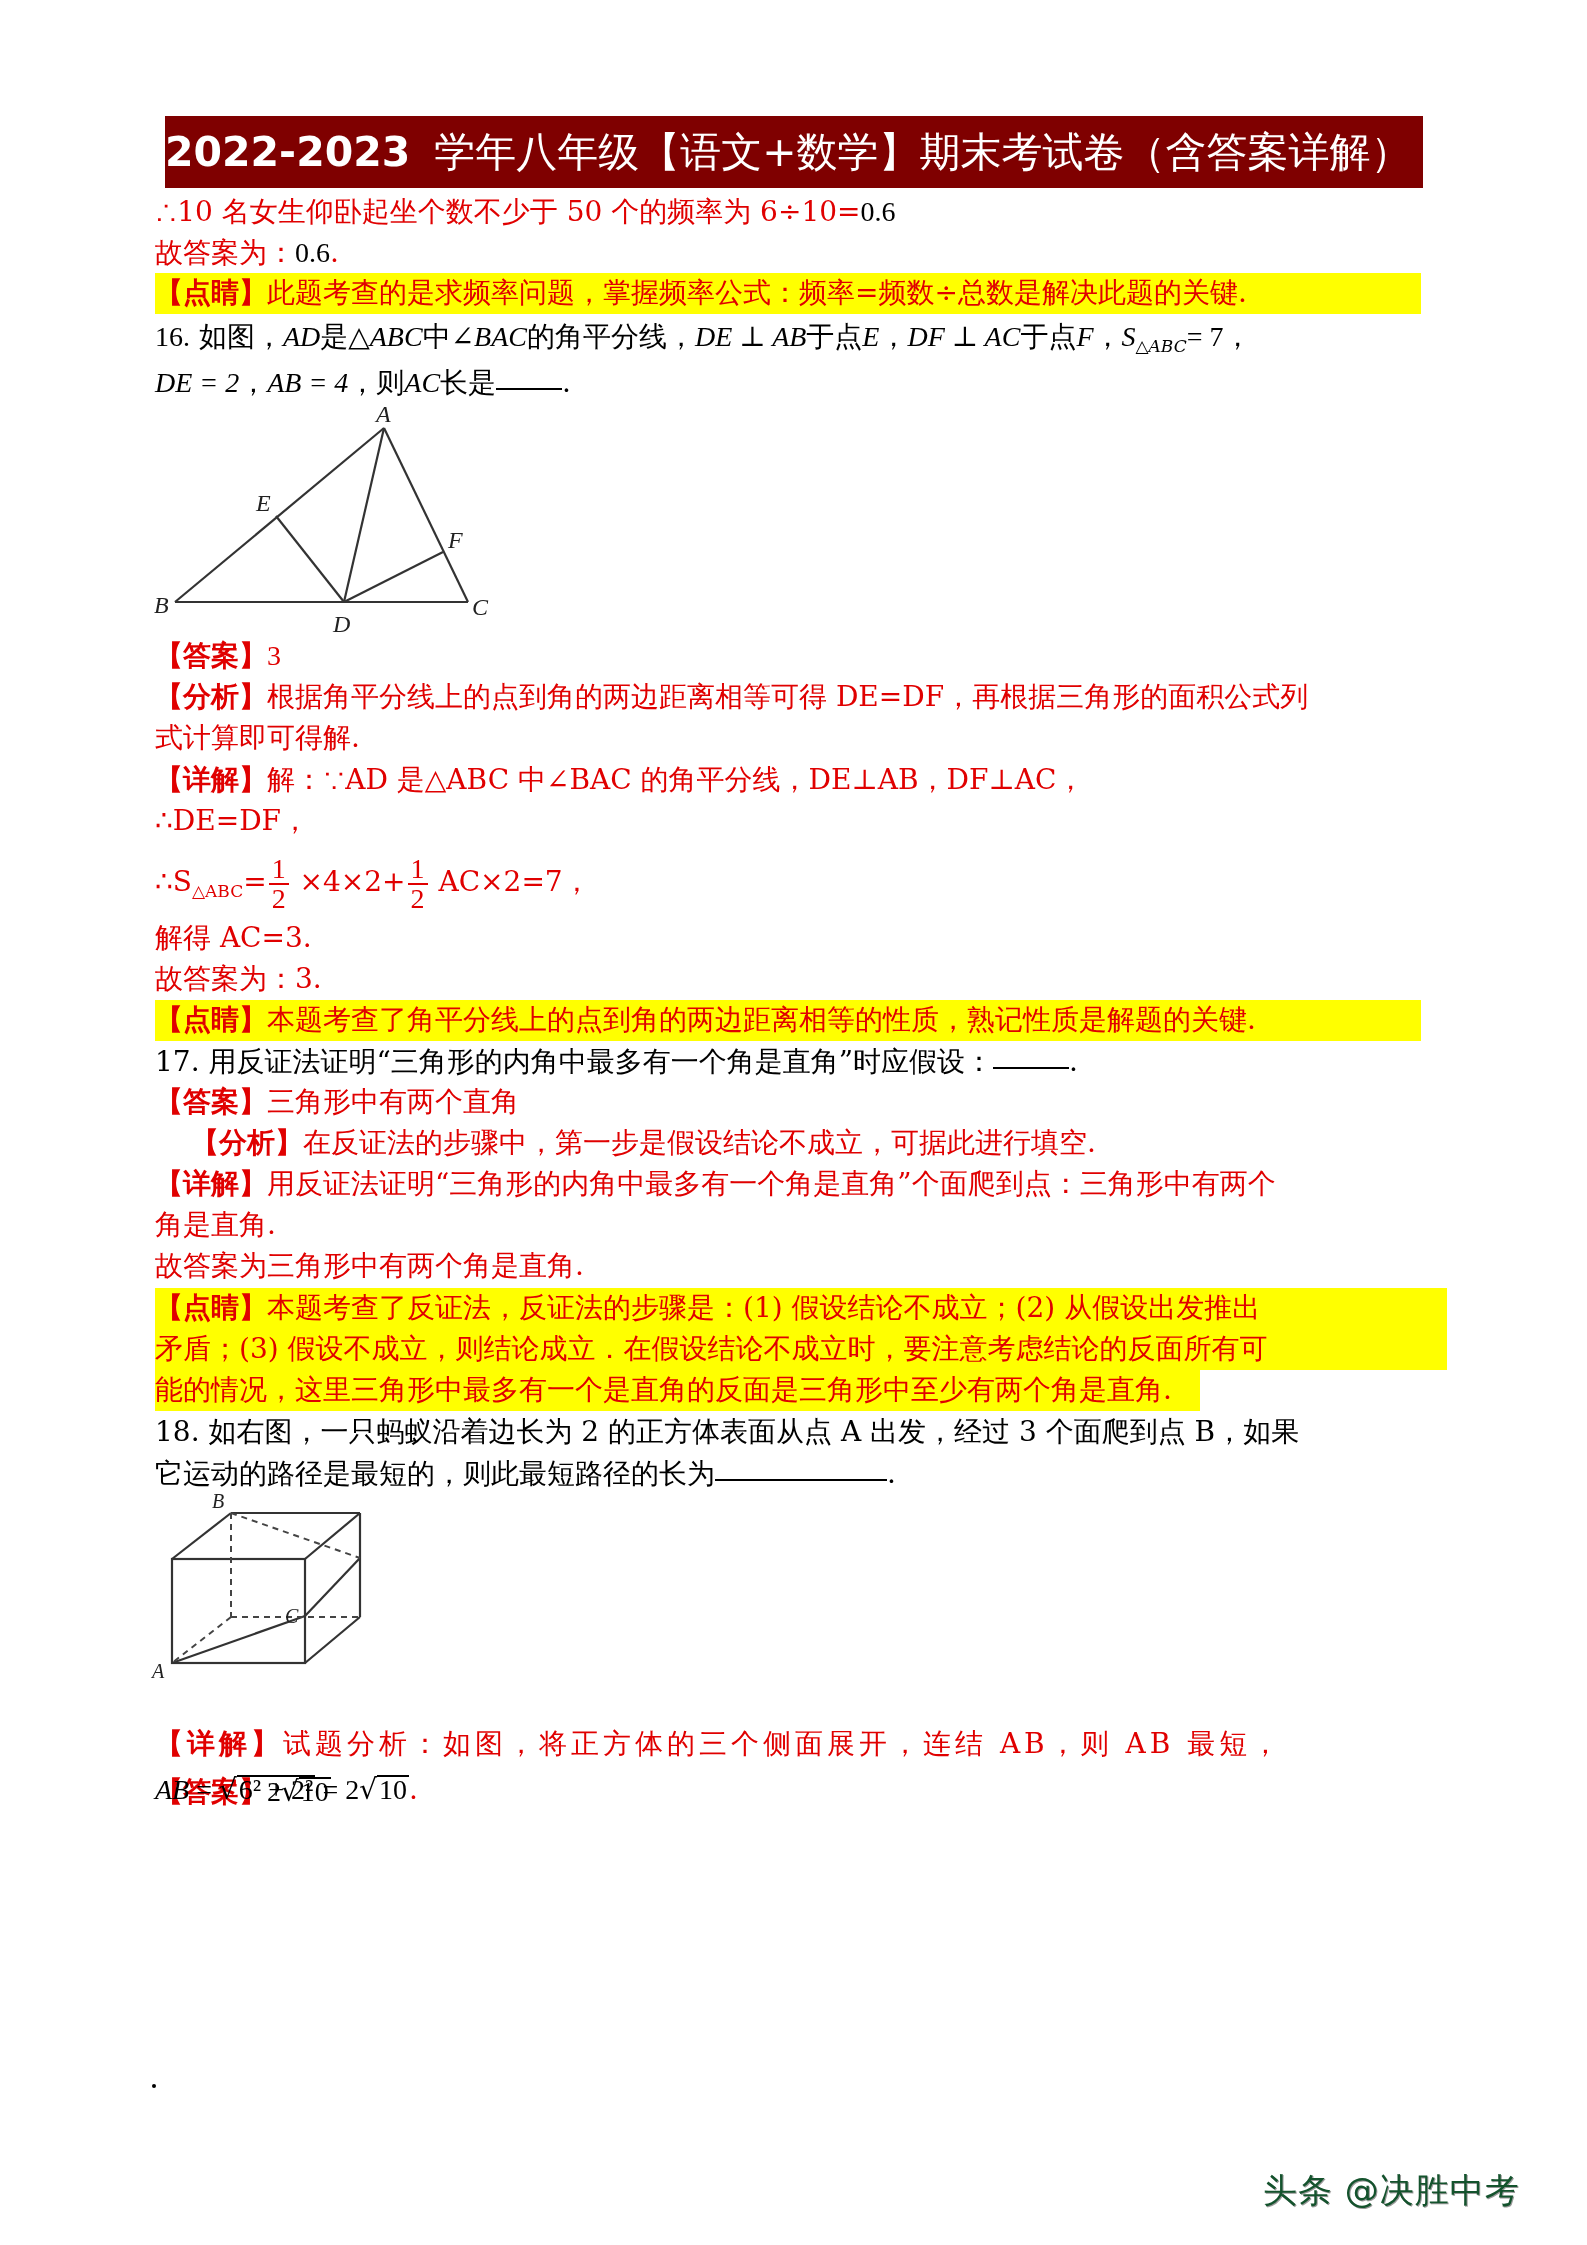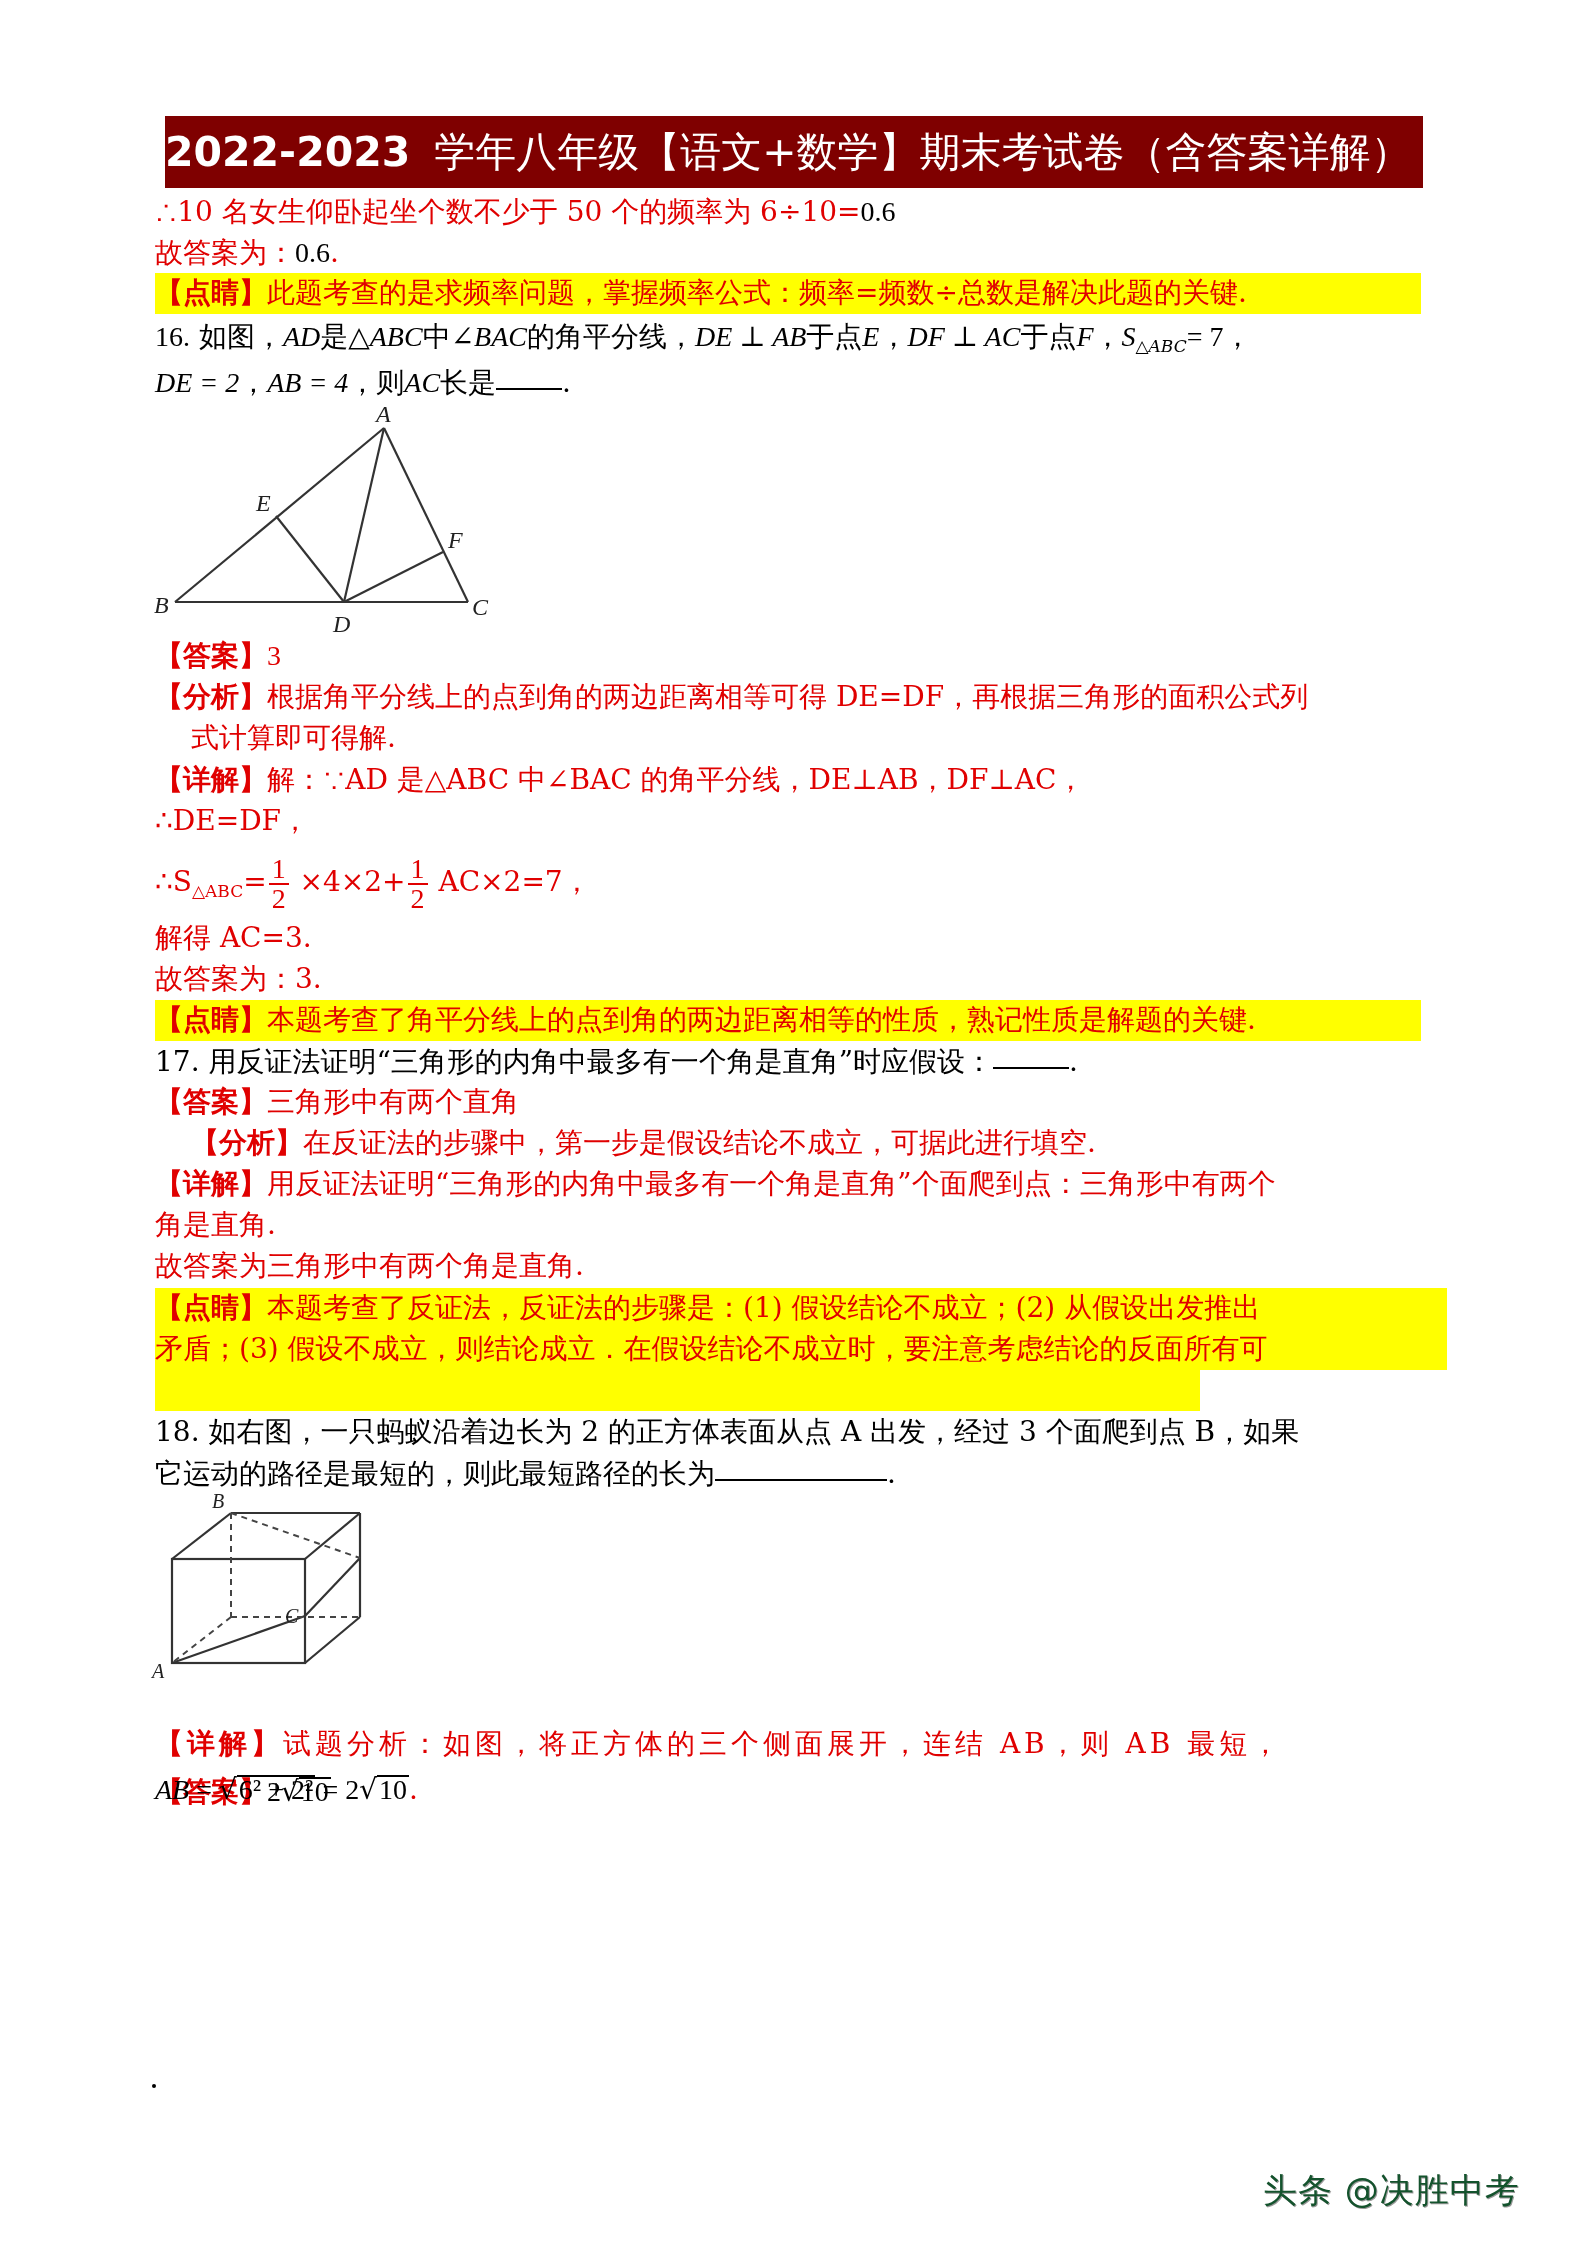--- a/index.html
+++ b/index.html
@@ -79,21 +79,21 @@
       <text x="308" y="148">F</text>
     </g>
   </svg>
 
   <div class="line" style="top:636px;">
     <span class="tag">【答案】</span><span class="num">3</span>
   </div>
   <div class="line" style="top:677px;">
     <span class="tag">【分析】</span><span>根据角平分线上的点到角的两边距离相等可得 DE=DF，再根据三角形的面积公式列</span>
   </div>
-  <div class="line" style="top:718px;margin-left:36px;">
+  <div class="line" style="top:718px;">
     <span>式计算即可得解.</span>
   </div>
   <div class="line" style="top:760px;">
     <span class="tag">【详解】</span><span>解：∵AD 是△ABC 中∠BAC 的角平分线，DE⊥AB，DF⊥AC，</span>
   </div>
   <div class="line" style="top:801px;">
     <span>∴DE=DF，</span>
   </div>
   <div class="line" style="top:852px; height:60px; line-height:60px;">
     <span>∴S</span><sub class="s" style="font-style:normal;">△ABC</sub><span>=</span><span class="frac"><span class="top">1</span><span>2</span></span><span> ×4×2+</span><span class="frac"><span class="top">1</span><span>2</span></span><span> AC×2=7，</span>
@@ -127,20 +127,23 @@
   <div class="line" style="top:1246px;">
     <span>故答案为三角形中有两个角是直角.</span>
   </div>
   <div class="hl-line" style="top:1288px; width:1292px; height:82px;"></div>
   <div class="hl-line" style="top:1370px; width:1045px;"></div>
   <div class="line" style="top:1288px;">
     <span class="tag">【点睛】</span><span>本题考查了反证法，反证法的步骤是：(1) 假设结论不成立；(2) 从假设出发推出</span>
   </div>
   <div class="line" style="top:1329px;">
     <span>矛盾；(3) 假设不成立，则结论成立．在假设结论不成立时，要注意考虑结论的反面所有可</span>
+  </div>
+  <div class="line" style="top:1370px;">
+    <span>能的情况，这里三角形中最多有一个是直角的反面是三角形中至少有两个角是直角.</span>
   </div>
 
   <div class="line black" style="top:1412px;">
     <span>18.  如右图，一只蚂蚁沿着边长为 2 的正方体表面从点 A 出发，经过 3 个面爬到点 B，如果</span>
   </div>
   <div class="line black" style="top:1453px;">
     <span>它运动的路径是最短的，则此最短路径的长为</span><span class="blank" style="width:172px;"></span><span>.</span>
   </div>
 
   <svg class="figure" style="left:140px; top:1490px;" width="240" height="190" viewBox="0 0 240 190">

